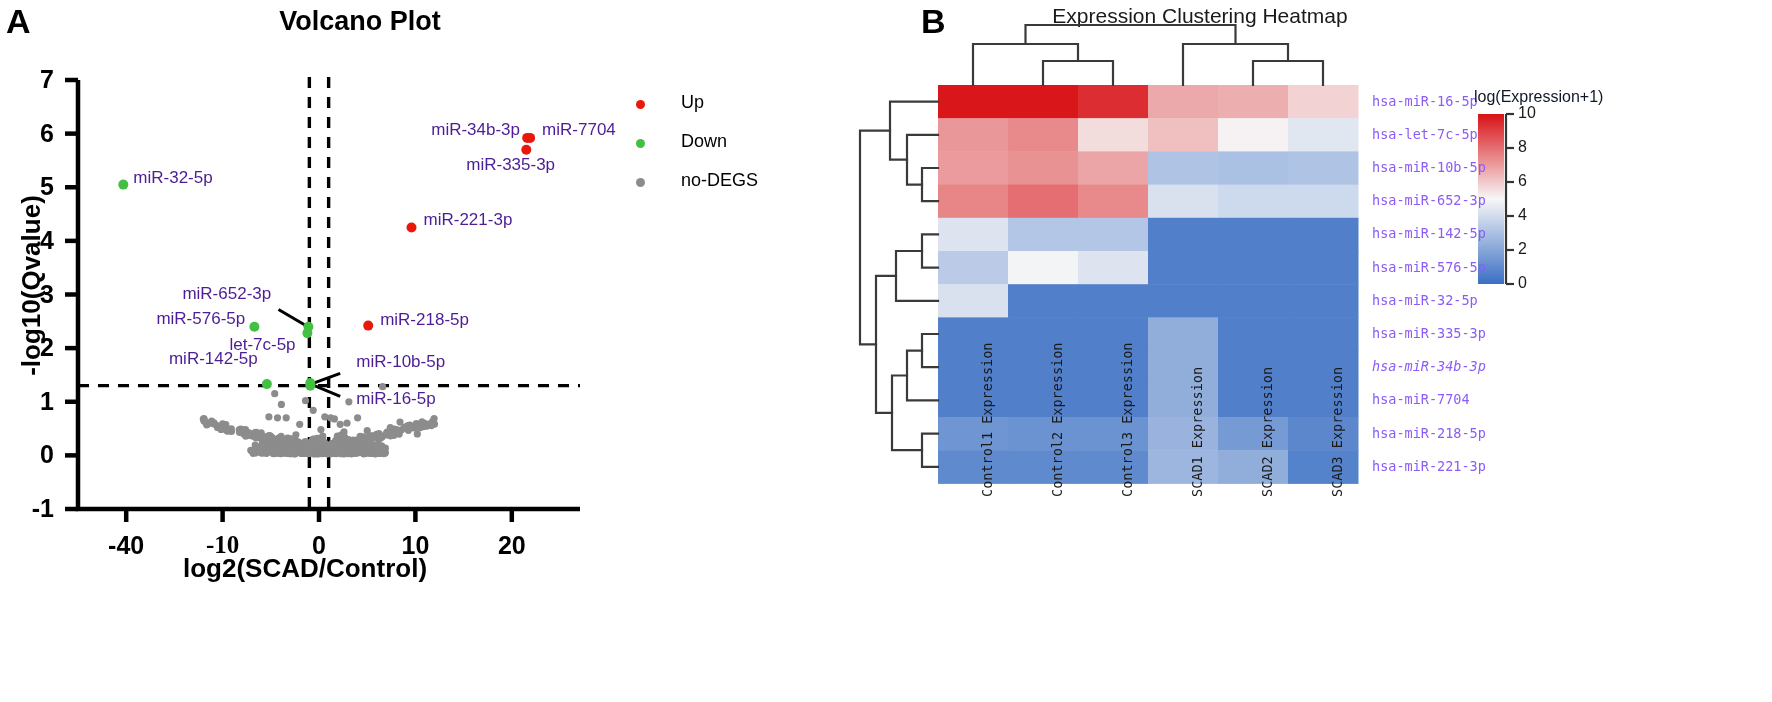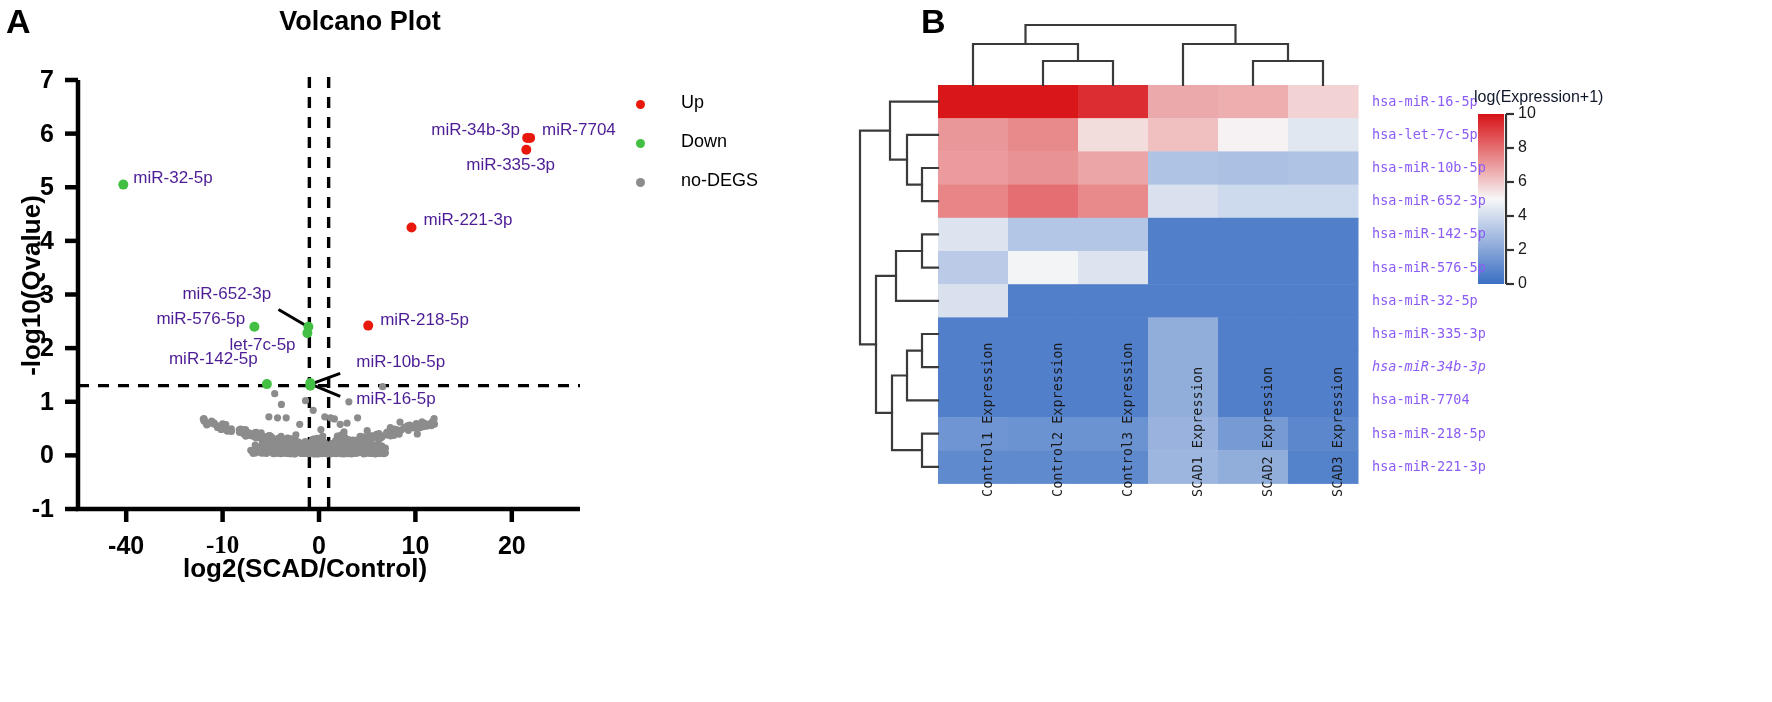--- a/index.html
+++ b/index.html
@@ -134,20 +134,21 @@
 </style>
 </head>
 <body>
 
 <div class="fig">
 
   <div class="panel-letter" id="panelA-letter">A</div>
   <div class="panel-letter" id="panelB-letter">B</div>
 
   <div class="volcano-title">Volcano Plot</div>
+  <div class="heatmap-title">Expression Clustering Heatmap</div>
 
   <div id="volcano-host" style="position: absolute; left: 0px; top: 0px; width: 840px; height: 702px;">
       <svg width="840" height="702" viewBox="0 0 840 702" style="position: absolute; left: 0px; top: 0px;">
         <path d="M 78 80 L 78 509 L 580 509" stroke="#000" stroke-width="4.5" fill="none"></path>
         <g>
           <line x1="65" y1="509" x2="78" y2="509" stroke="#000" stroke-width="4.5"></line>
           <line x1="65" y1="455.375" x2="78" y2="455.375" stroke="#000" stroke-width="4.5"></line>
           <line x1="65" y1="401.75" x2="78" y2="401.75" stroke="#000" stroke-width="4.5"></line>
           <line x1="65" y1="348.125" x2="78" y2="348.125" stroke="#000" stroke-width="4.5"></line>
           <line x1="65" y1="294.5" x2="78" y2="294.5" stroke="#000" stroke-width="4.5"></line>

